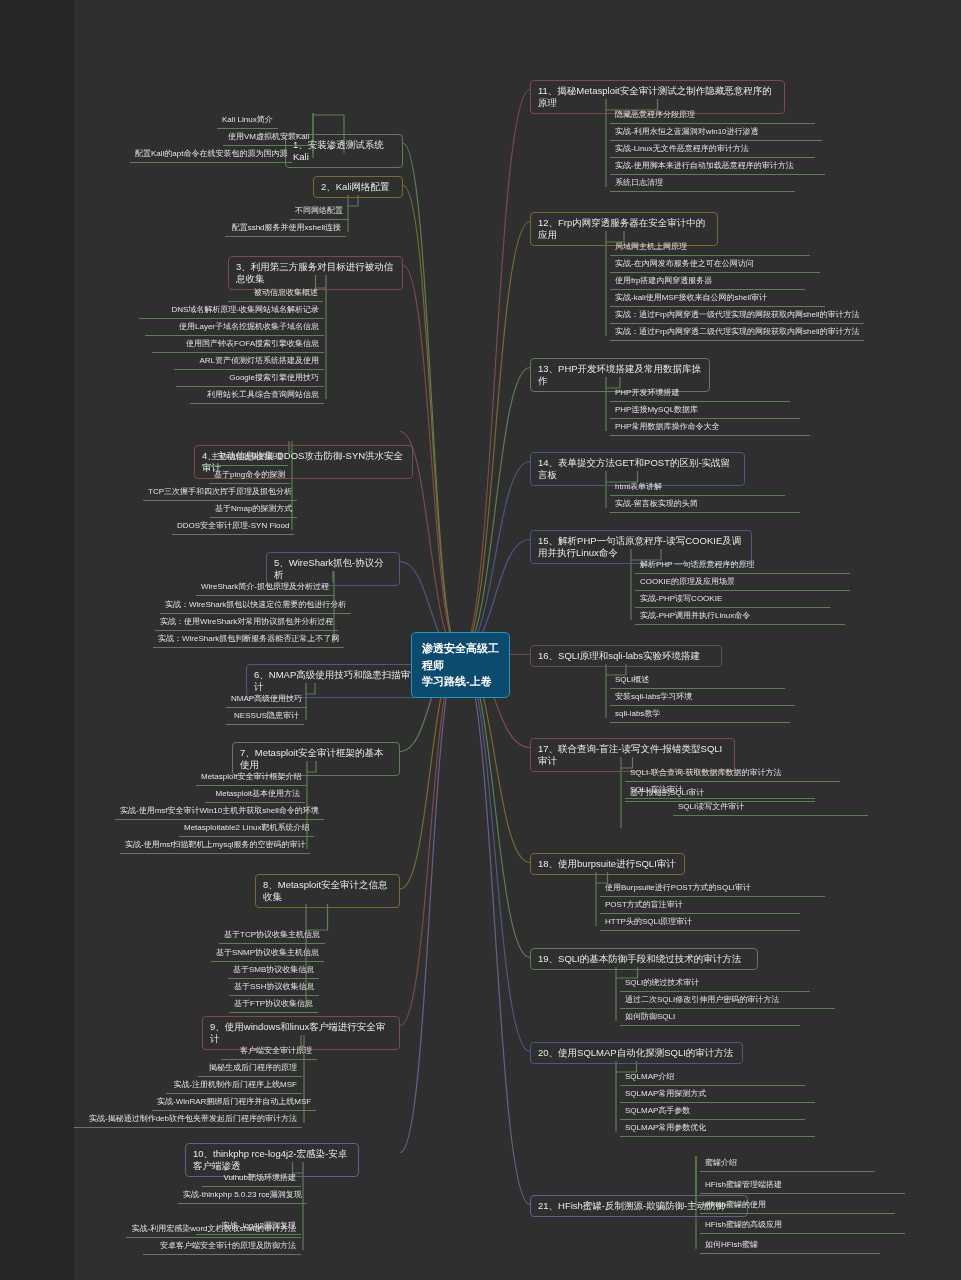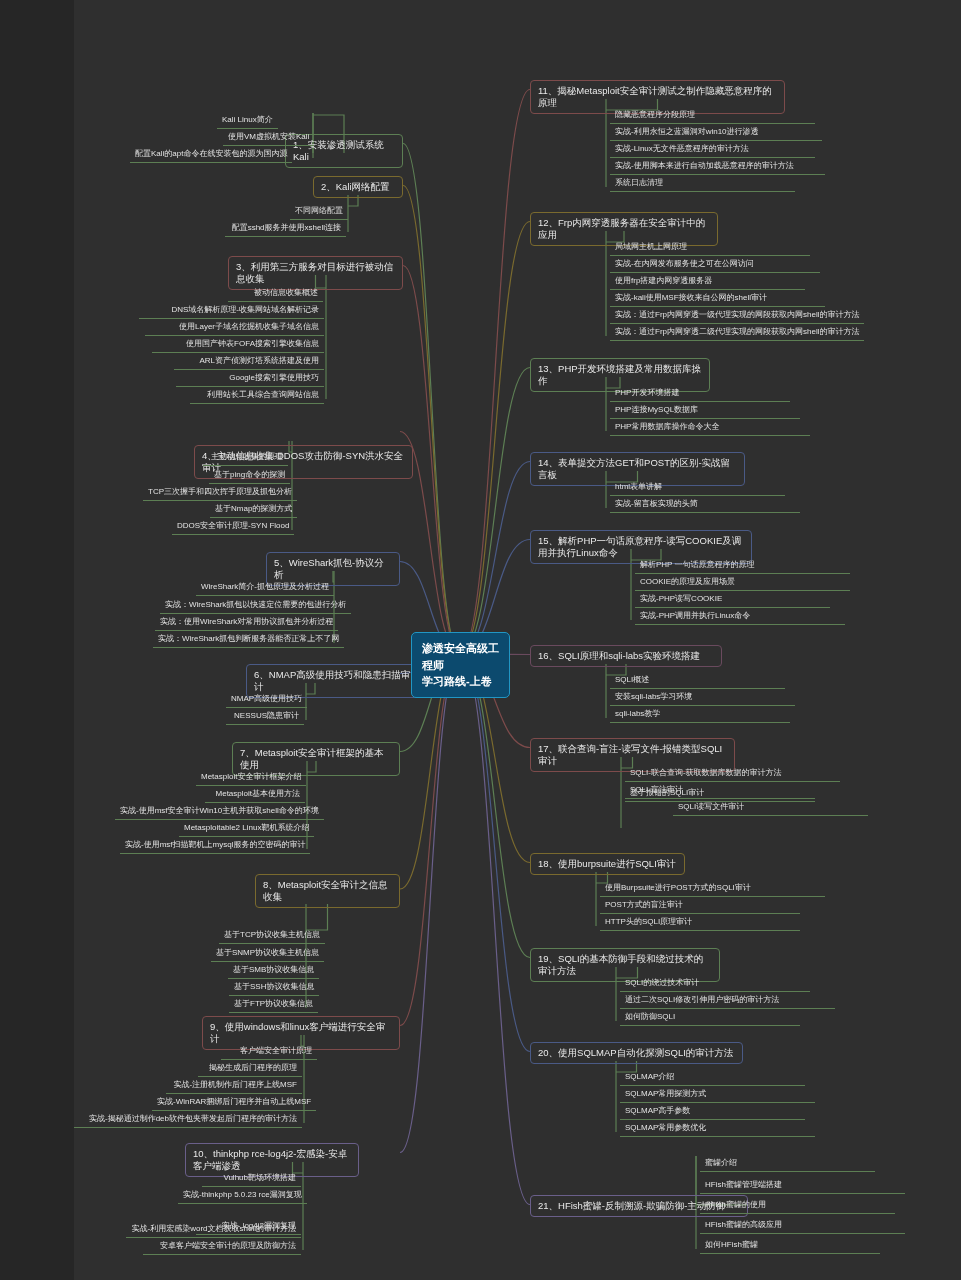--- a/index.html
+++ b/index.html
@@ -215,21 +215,21 @@
       <div class="leaf u-green right" style="left: 610px; top: 707px; min-width: 180px; border-bottom-color: rgb(93, 127, 84);"><span>sqli-labs教学</span></div>
       <div class="node" style="left: 530px; top: 738px; width: 205px; border-color: rgb(125, 75, 75);"><span>17、联合查询-盲注-读写文件-报错类型SQLI审计</span></div>
       <div class="leaf u-green right" style="left: 625px; top: 766px; min-width: 215px; border-bottom-color: rgb(93, 127, 84);"><span>SQLI-联合查询-获取数据库数据的审计方法</span></div>
       <div class="leaf u-green right" style="left: 625px; top: 783px; min-width: 190px; border-bottom-color: rgb(93, 127, 84);"><span>SQLI-盲注审计</span></div>
       <div class="leaf u-green right" style="left: 625px; top: 800px; min-width: 195px; border-bottom-color: rgb(93, 127, 84); margin-left: 48px;"><span>SQLI读写文件审计</span></div>
       <div class="leaf u-green right" style="left: 625px; top: 786px; min-width: 190px; border-bottom-color: rgb(93, 127, 84);"><span>基于报错的SQLI审计</span></div>
       <div class="node" style="left: 530px; top: 853px; width: 155px; border-color: rgb(122, 106, 46);"><span>18、使用burpsuite进行SQLI审计</span></div>
       <div class="leaf u-green right" style="left: 600px; top: 881px; min-width: 225px; border-bottom-color: rgb(93, 127, 84);"><span>使用Burpsuite进行POST方式的SQLI审计</span></div>
       <div class="leaf u-green right" style="left: 600px; top: 898px; min-width: 200px; border-bottom-color: rgb(93, 127, 84);"><span>POST方式的盲注审计</span></div>
       <div class="leaf u-green right" style="left: 600px; top: 915px; min-width: 200px; border-bottom-color: rgb(93, 127, 84);"><span>HTTP头的SQLI原理审计</span></div>
-      <div class="node" style="left: 530px; top: 948px; width: 190px; border-color: rgb(93, 127, 84);"><span>19、SQLI的基本防御手段和绕过技术的审计方法</span></div>
+      <div class="node" style="left: 530px; top: 948px; width: 228px; border-color: rgb(93, 127, 84);"><span>19、SQLI的基本防御手段和绕过技术的审计方法</span></div>
       <div class="leaf u-green right" style="left: 620px; top: 976px; min-width: 190px; border-bottom-color: rgb(93, 127, 84);"><span>SQLI的绕过技术审计</span></div>
       <div class="leaf u-green right" style="left: 620px; top: 993px; min-width: 215px; border-bottom-color: rgb(93, 127, 84);"><span>通过二次SQLI修改引伸用户密码的审计方法</span></div>
       <div class="leaf u-green right" style="left: 620px; top: 1010px; min-width: 180px; border-bottom-color: rgb(93, 127, 84);"><span>如何防御SQLI</span></div>
       <div class="node" style="left: 530px; top: 1042px; width: 213px; border-color: rgb(74, 90, 134);"><span>20、使用SQLMAP自动化探测SQLI的审计方法</span></div>
       <div class="leaf u-green right" style="left: 620px; top: 1070px; min-width: 185px; border-bottom-color: rgb(93, 127, 84);"><span>SQLMAP介绍</span></div>
       <div class="leaf u-green right" style="left: 620px; top: 1087px; min-width: 195px; border-bottom-color: rgb(93, 127, 84);"><span>SQLMAP常用探测方式</span></div>
       <div class="leaf u-green right" style="left: 620px; top: 1104px; min-width: 185px; border-bottom-color: rgb(93, 127, 84);"><span>SQLMAP高手参数</span></div>
       <div class="leaf u-green right" style="left: 620px; top: 1121px; min-width: 195px; border-bottom-color: rgb(93, 127, 84);"><span>SQLMAP常用参数优化</span></div>
       <div class="node" style="left: 530px; top: 1195px; width: 218px; border-color: rgb(106, 95, 138);"><span>21、HFish蜜罐-反制溯源-欺骗防御-主动防御</span></div>
       <div class="leaf u-green right" style="left: 700px; top: 1156px; min-width: 175px; border-bottom-color: rgb(93, 127, 84);"><span>蜜罐介绍</span></div>

